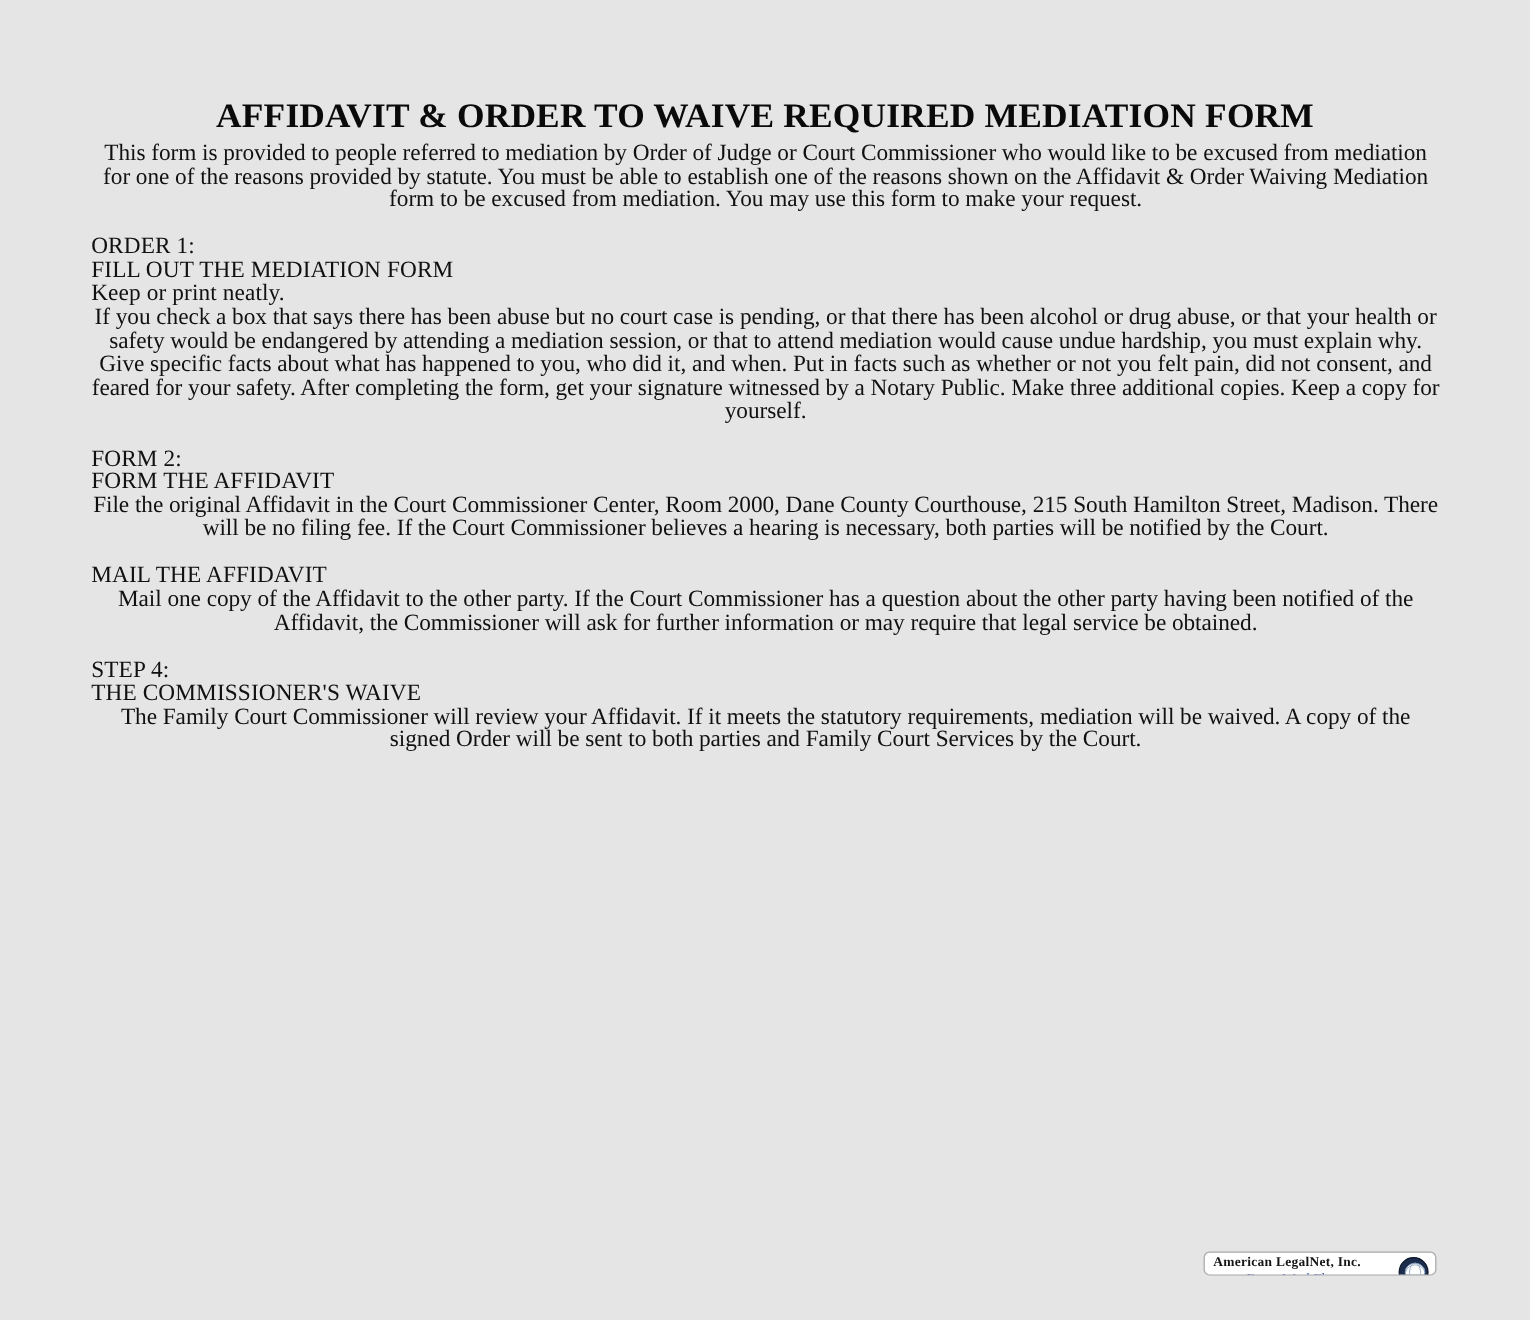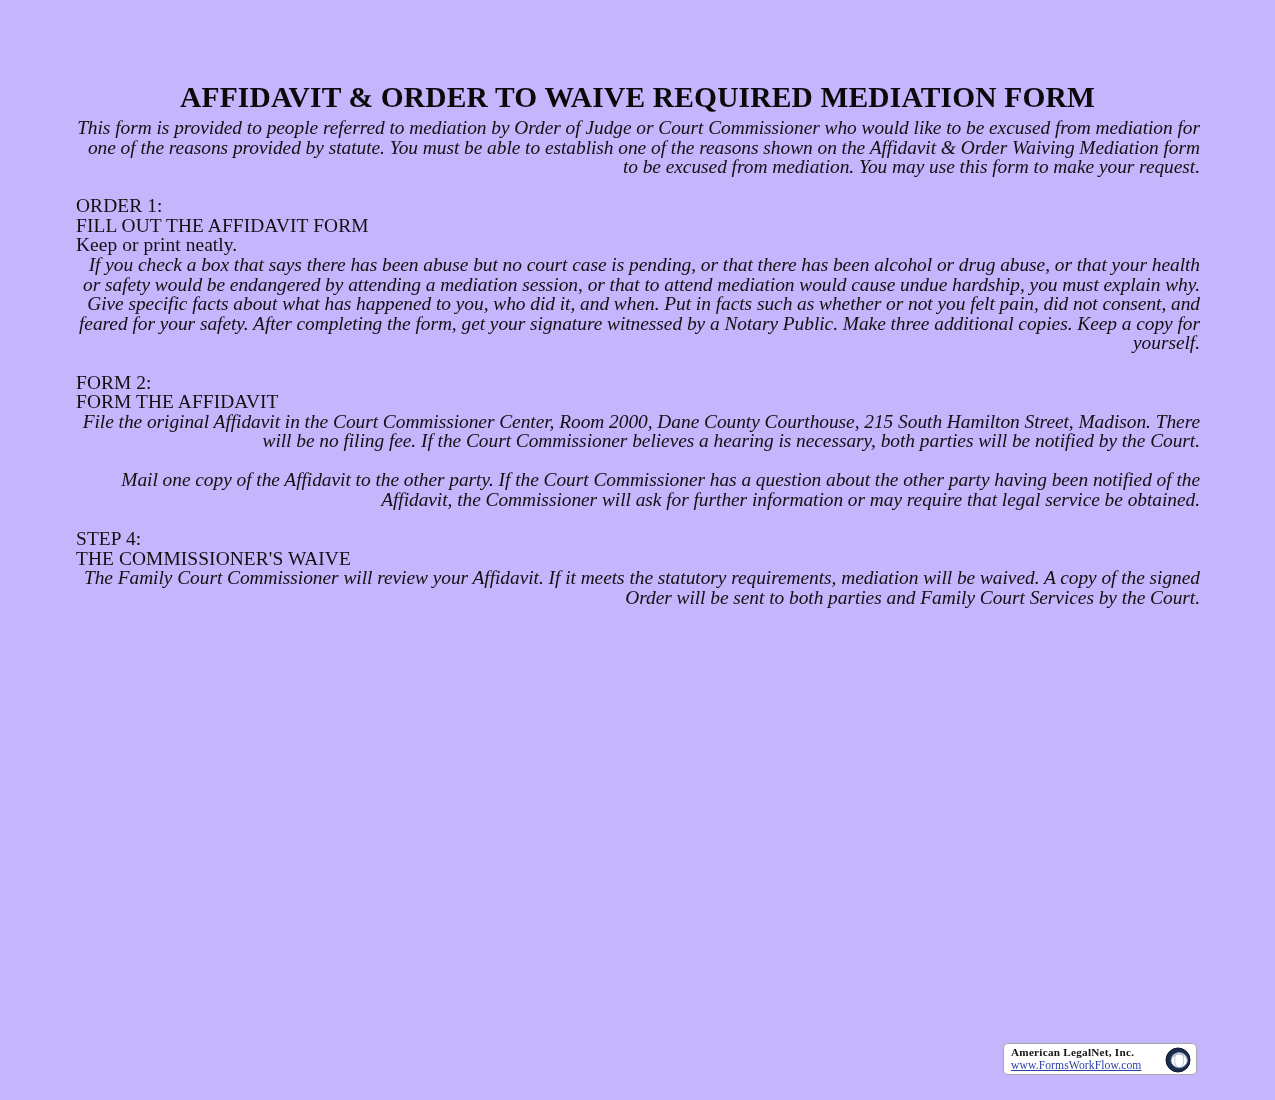--- a/index.html
+++ b/index.html
@@ -15,21 +15,21 @@
     font-family: "Liberation Serif", "DejaVu Serif", serif;
     color: #000000;
     overflow: hidden;
   }
 
   .page {
     position: absolute;
     inset: 0;
     width: 1275px;
     height: 1100px;
-    background: #c4b5fd;
+    background: #e5e5e5;
   }
 
   
   .doc-title {
     position: absolute;
     left: 0;
     top: 62px;
     width: 1275px;
     text-align: center;
     font-family: "Liberation Serif", "DejaVu Serif", serif;
@@ -49,44 +49,43 @@
     left: 76px;
     top: 118px;
     width: 1124px;
   }
 
   .para {
     font-size: 19.4px;
     line-height: 19.6px;
     margin: 0;
     color: #111111;
-    text-align: right;
+    text-align: center;
     letter-spacing: -0.04px;
-    font-style: italic;
   }
 
   .block-gap {
     height: 19.5px;
   }
 
   .heading-line {
     font-size: 19.4px;
     line-height: 19.6px;
     margin: 0;
     color: #111111;
     letter-spacing: 0.1px;
   }
 
   
   .footer-badge {
     position: absolute;
     left: 1003px;
     top: 1043px;
     width: 194px;
-    height: 32px;
+    height: 20px;
     border: 1px solid #a8a8a8;
     border-radius: 5px;
     background: #ffffff;
     box-sizing: border-box;
     overflow: hidden;
   }
   .badge-text-wrap {
     position: absolute;
     left: 7px;
     top: 1px;
@@ -128,36 +127,37 @@
   <h1 class="doc-title">AFFIDAVIT &amp; ORDER TO WAIVE REQUIRED MEDIATION FORM</h1>
 
   <div class="body-col">
 
     <p class="para">This form is provided to people referred to mediation by Order of Judge or Court Commissioner who would like to be excused from mediation for one of the reasons provided by statute. You must be able to establish one of the reasons shown on the Affidavit &amp; Order Waiving Mediation form to be excused from mediation. You may use this form to make your request.</p>
 
     <div class="block-gap"></div>
 
     <div>
       <div class="heading-line">ORDER 1:</div>
-      <div class="heading-line">FILL OUT THE AFFIDAVIT FORM</div>
+      <div class="heading-line">FILL OUT THE MEDIATION FORM</div>
       <div class="heading-line">Keep or print neatly.</div>
       <p class="para">If you check a box that says there has been abuse but no court case is pending, or that there has been alcohol or drug abuse, or that your health or safety would be endangered by attending a mediation session, or that to attend mediation would cause undue hardship, you must explain why. Give specific facts about what has happened to you, who did it, and when. Put in facts such as whether or not you felt pain, did not consent, and feared for your safety. After completing the form, get your signature witnessed by a Notary Public. Make three additional copies. Keep a copy for yourself.</p>
     </div>
 
     <div class="block-gap"></div>
 
     <div>
       <div class="heading-line">FORM 2:</div>
       <div class="heading-line">FORM THE AFFIDAVIT</div>
       <p class="para">File the original Affidavit in the Court Commissioner Center, Room 2000, Dane County Courthouse, 215 South Hamilton Street, Madison. There will be no filing fee. If the Court Commissioner believes a hearing is necessary, both parties will be notified by the Court.</p>
     </div>
 
     <div class="block-gap"></div>
 
     <div>
+      <div class="heading-line">MAIL THE AFFIDAVIT</div>
       <p class="para">Mail one copy of the Affidavit to the other party. If the Court Commissioner has a question about the other party having been notified of the Affidavit, the Commissioner will ask for further information or may require that legal service be obtained.</p>
     </div>
 
     <div class="block-gap"></div>
 
     <div>
       <div class="heading-line">STEP 4:</div>
       <div class="heading-line">THE COMMISSIONER'S WAIVE</div>
       <p class="para">The Family Court Commissioner will review your Affidavit. If it meets the statutory requirements, mediation will be waived. A copy of the signed Order will be sent to both parties and Family Court Services by the Court.</p>
     </div>

